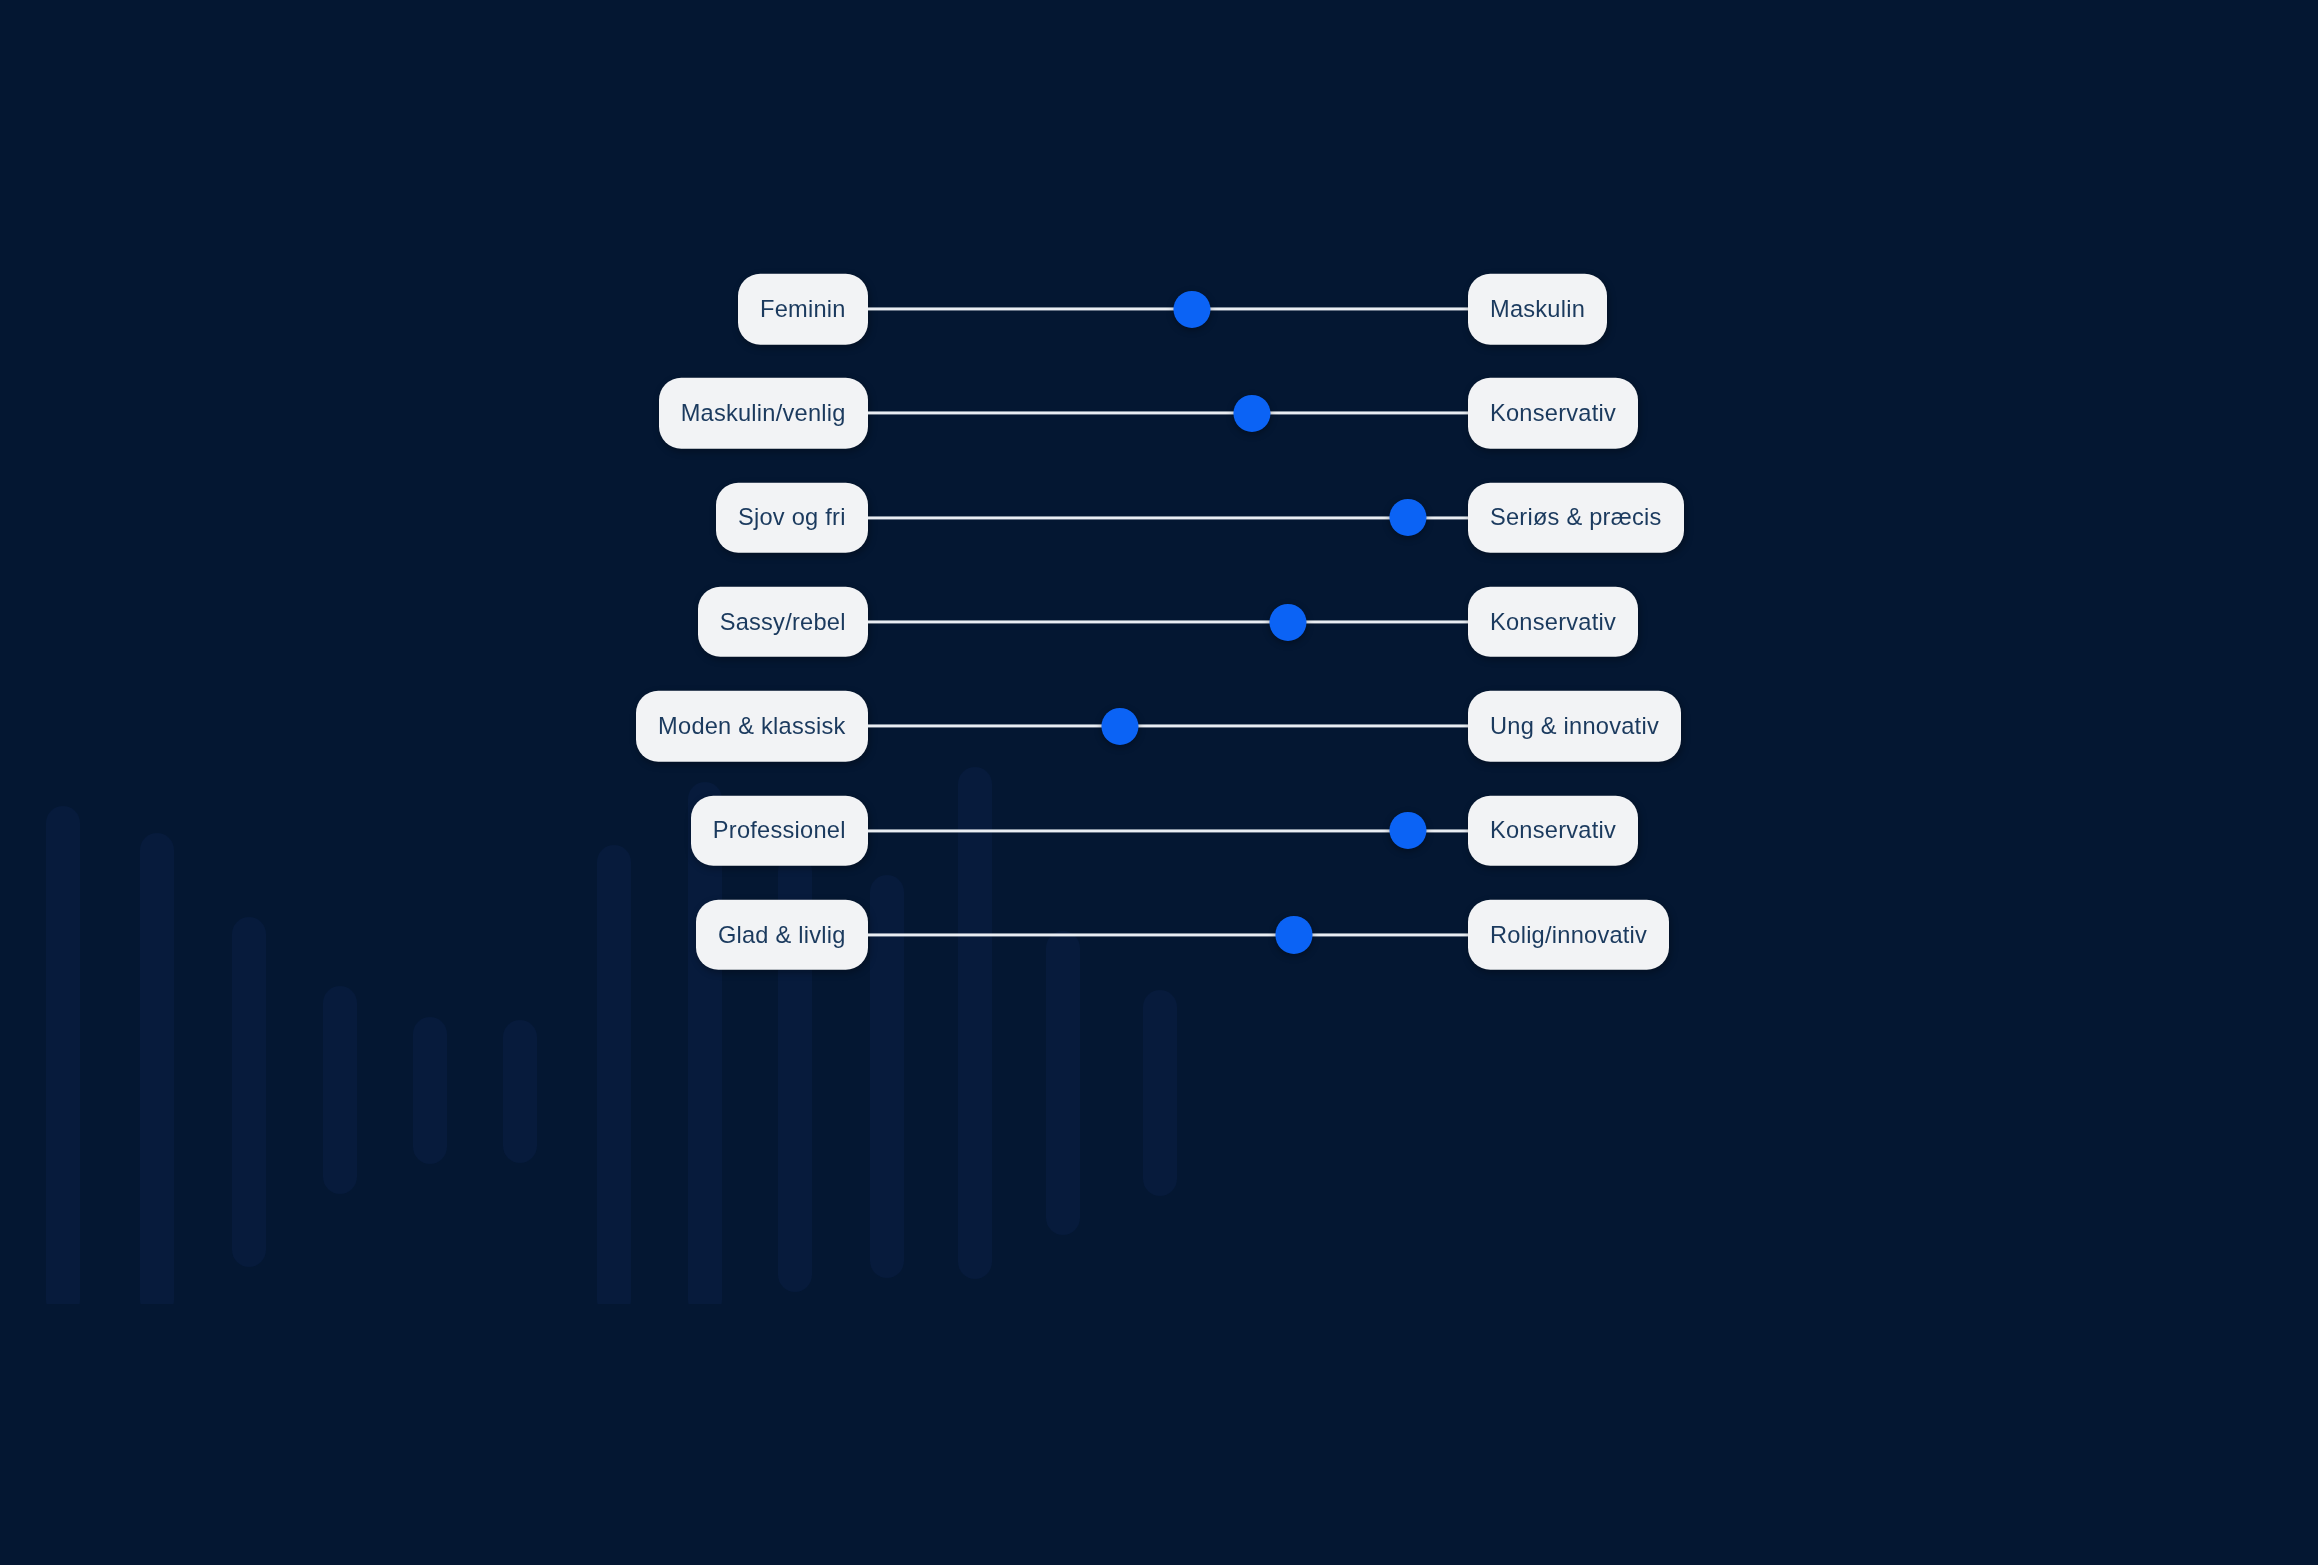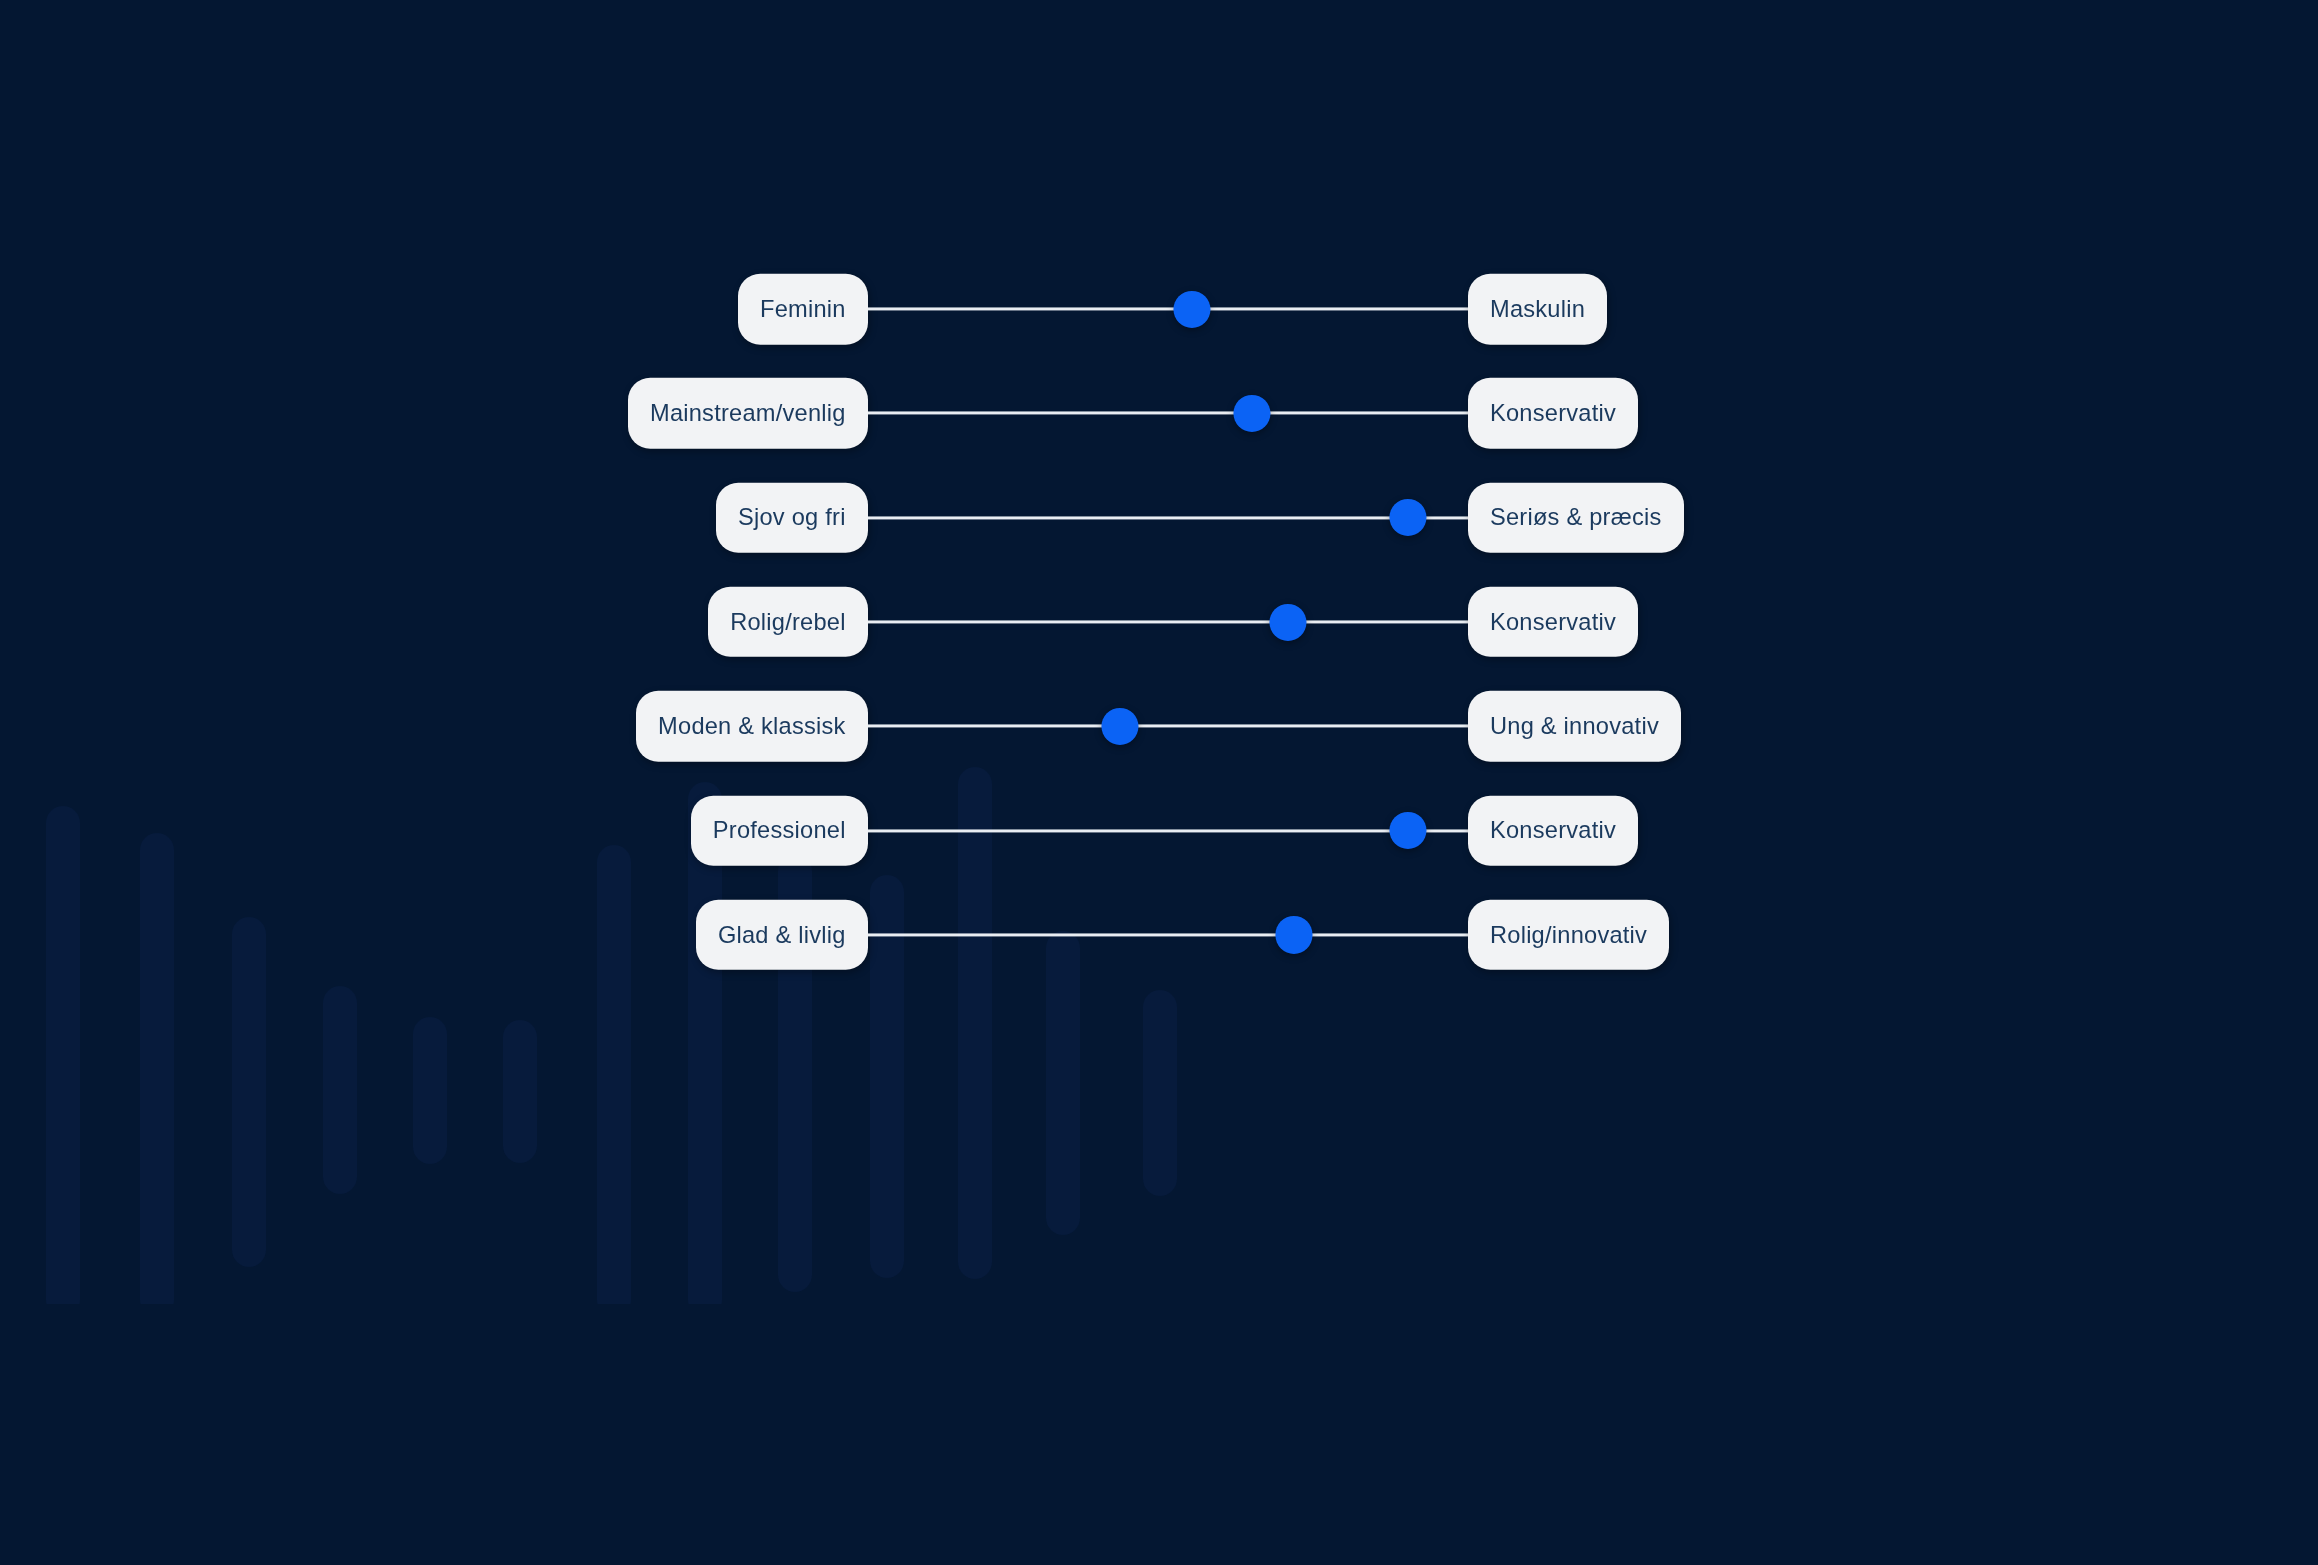--- a/index.html
+++ b/index.html
@@ -90,35 +90,35 @@
     </div>
   <div id="rows">
       <div class="slider-row" style="top: 23.7%;">
         <div class="pill pill-left">Feminin</div>
         <div class="track">
           <div class="dot" style="left: 54%;"></div>
         </div>
         <div class="pill pill-right">Maskulin</div>
       </div>
       <div class="slider-row" style="top: 31.7%;">
-        <div class="pill pill-left">Mainstream/venlig</div>
+        <div class="pill pill-left">Maskulin/venlig</div>
         <div class="track">
           <div class="dot" style="left: 64%;"></div>
         </div>
         <div class="pill pill-right">Konservativ</div>
       </div>
       <div class="slider-row" style="top: 39.7%;">
         <div class="pill pill-left">Sjov og fri</div>
         <div class="track">
           <div class="dot" style="left: 90%;"></div>
         </div>
         <div class="pill pill-right">Seriøs &amp; præcis</div>
       </div>
       <div class="slider-row" style="top: 47.7%;">
-        <div class="pill pill-left">Rolig/rebel</div>
+        <div class="pill pill-left">Sassy/rebel</div>
         <div class="track">
           <div class="dot" style="left: 70%;"></div>
         </div>
         <div class="pill pill-right">Konservativ</div>
       </div>
       <div class="slider-row" style="top: 55.7%;">
         <div class="pill pill-left">Moden &amp; klassisk</div>
         <div class="track">
           <div class="dot" style="left: 42%;"></div>
         </div>

